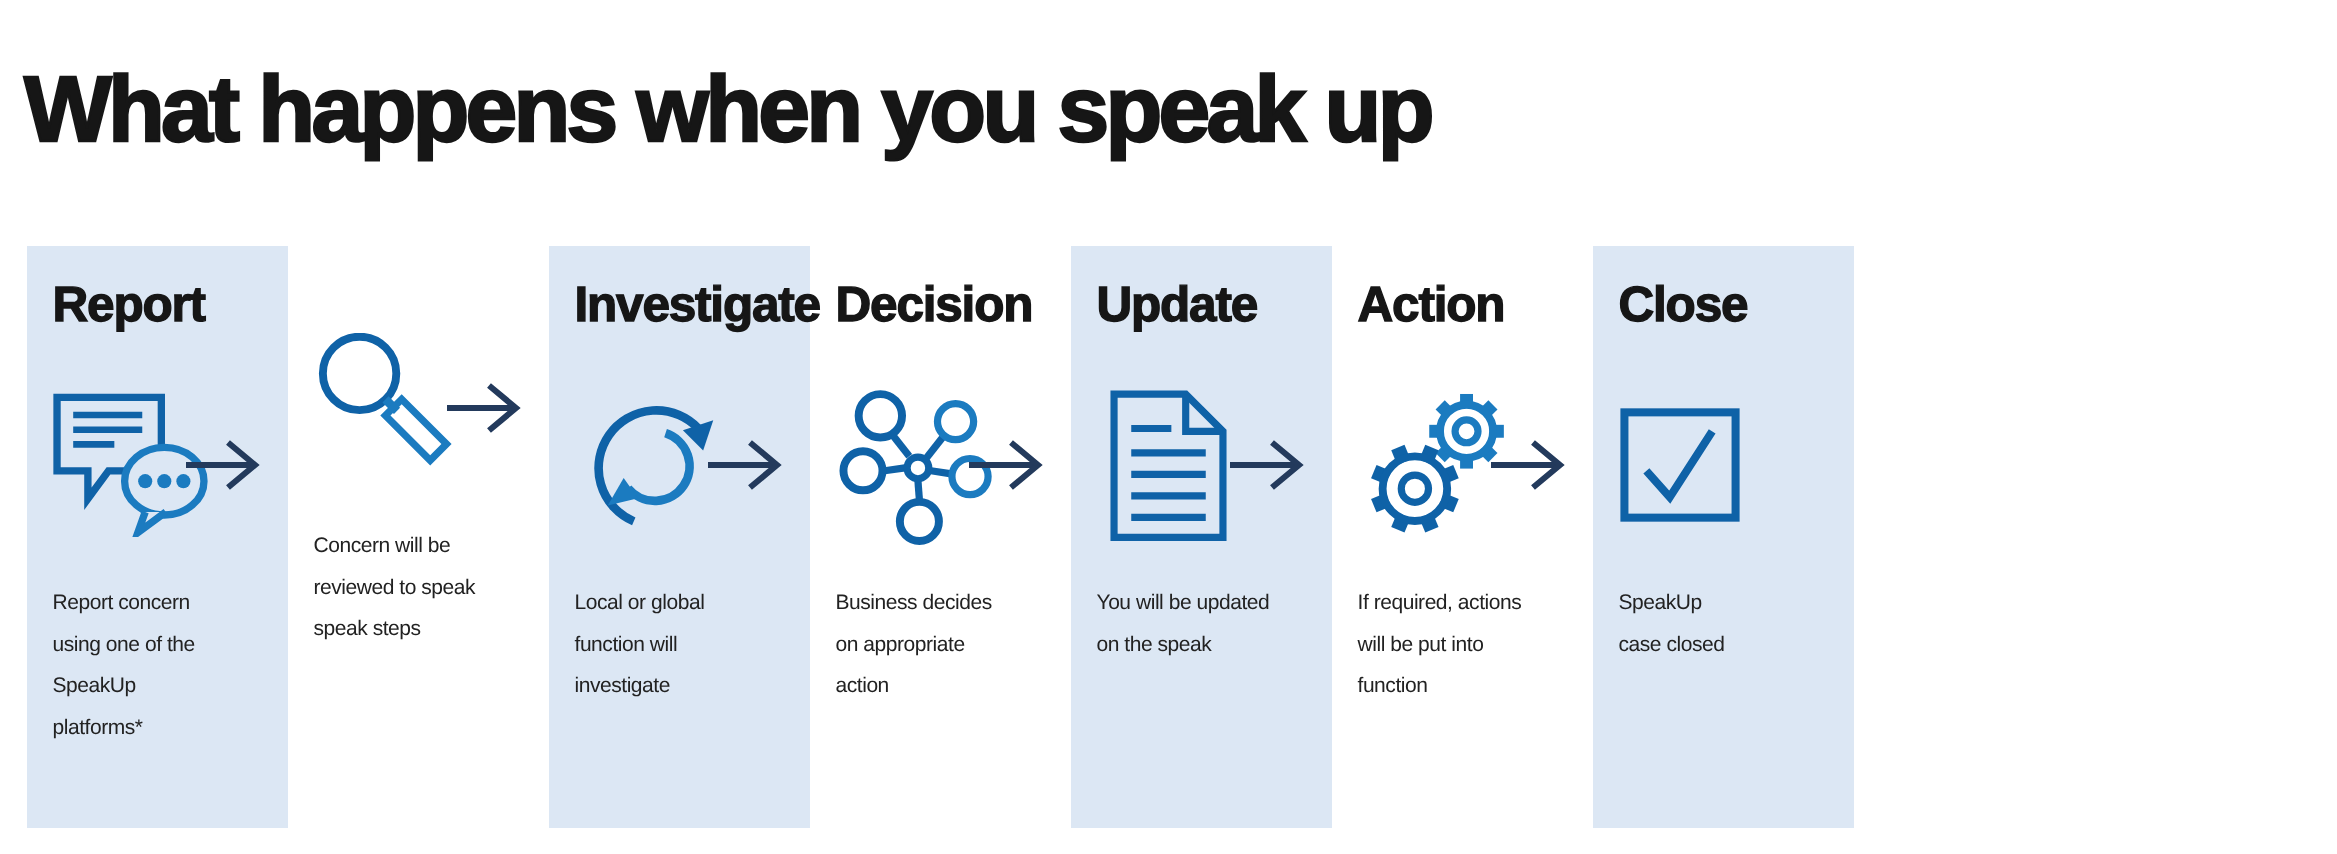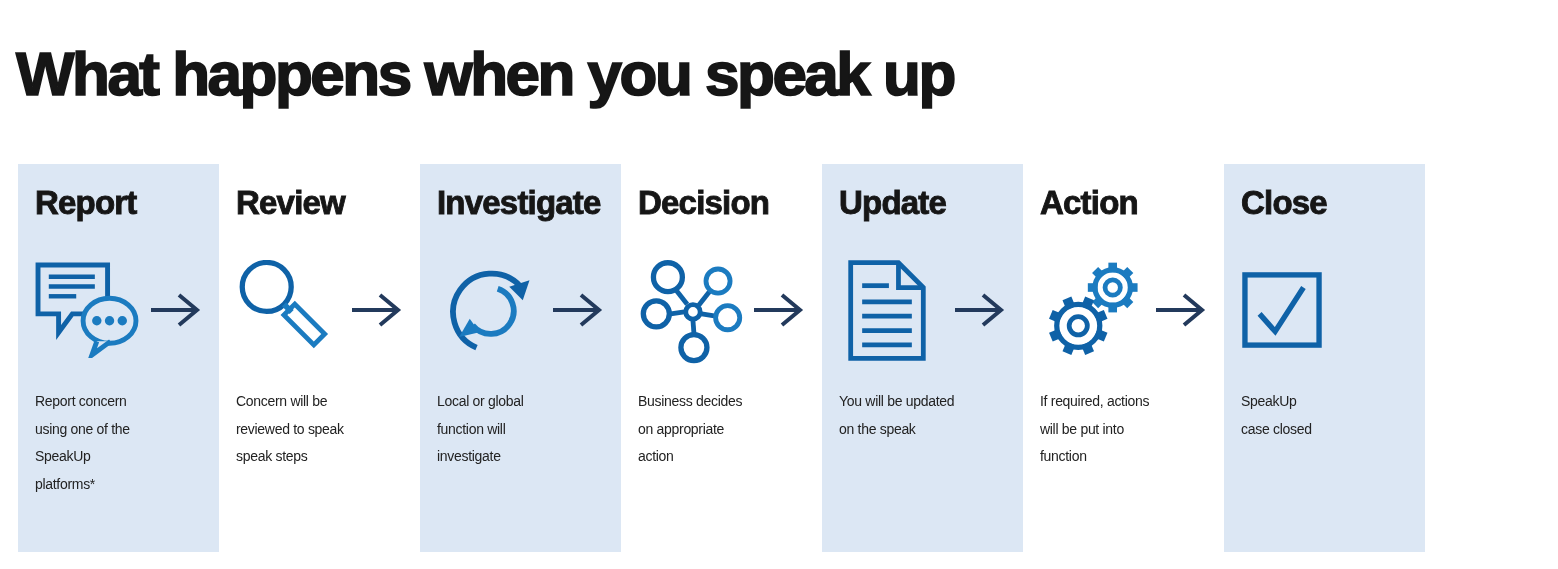--- a/index.html
+++ b/index.html
@@ -29,21 +29,21 @@
     color: var(--heading-text);
     -webkit-text-stroke: 1.7px var(--heading-text);
     white-space: nowrap;
   }
   .steps-row {
     position: absolute;
     left: 18px; top: 164px;
     display: flex;
   }
   .step {
-    width: 201px;
+    width: 174px;
     height: 388px;
     padding: 20px 17px 0 17px;
     position: relative;
   }
   .step.highlighted { background: var(--panel-blue); }
   .step-title {
     margin: 0;
     font-size: 33px;
     font-weight: 700;
     letter-spacing: -0.8px;
@@ -109,21 +109,20 @@
     </div>
     <div class="step-desc">
         <div>Report concern</div>
         <div>using one of the</div>
         <div class="bold-line">SpeakUp</div>
         <div>platforms*</div>
       </div>
   </div>
 
   <div class="step">
-    <h2 class="step-title">Review</h2>
     <div class="icon-row">
       <svg width="96" height="100" viewBox="0 0 100 104">
         <circle class="st-p" stroke-width="5.5" cx="32" cy="28" r="25.5"></circle>
         <line class="st-s" stroke-width="6" x1="50" y1="46" x2="58" y2="54"></line>
         <rect class="st-s" stroke-width="5" x="-8" y="-2" width="16" height="44" transform="translate(57,53) rotate(-45)"></rect>
       </svg>
       <svg class="flow-arrow" width="52" height="38" viewBox="0 0 52 38">
         <line class="st-arrow" stroke-width="4" x1="1" y1="19" x2="45" y2="19"></line>
         <polyline class="st-arrow" stroke-width="4" points="29,4 47,19 29,34"></polyline>
       </svg>

